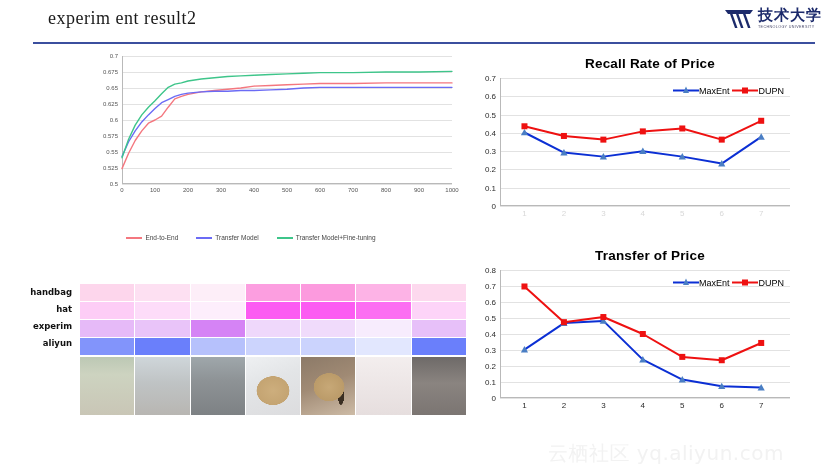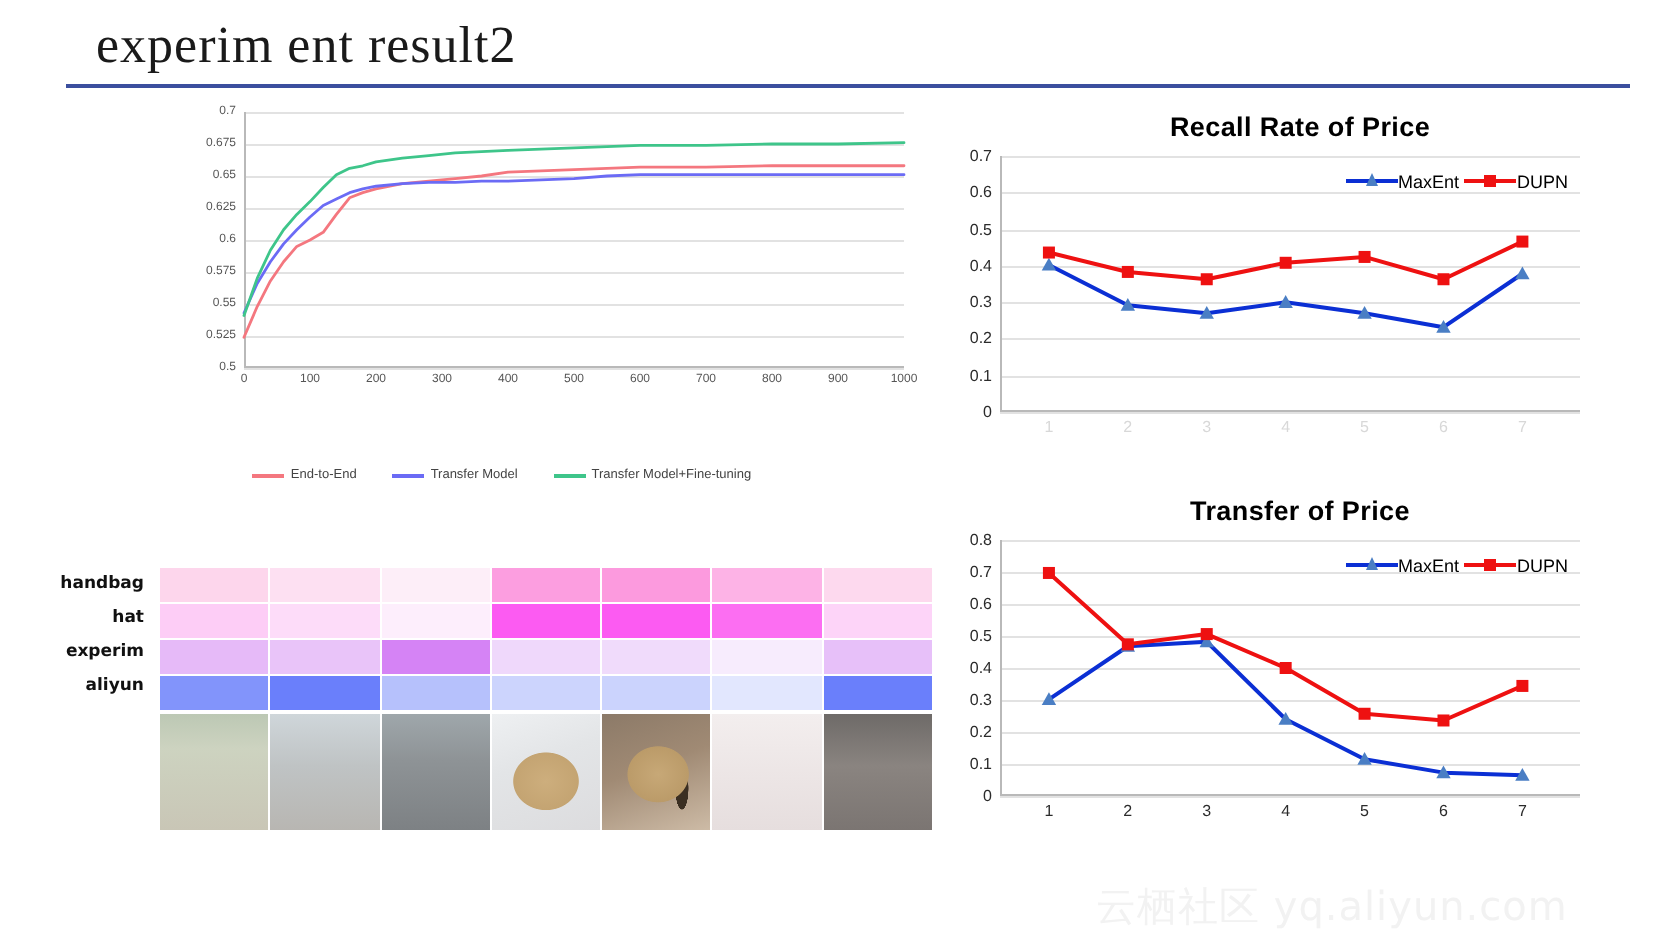--- a/index.html
+++ b/index.html
@@ -11,21 +11,21 @@
     position: relative;
   }
 
   
   .slide-header {
     position: absolute; left: 0; top: 0; width: 840px; height: 46px;
   }
   .slide-title {
     position: absolute; left: 48px; top: 8px;
     font-family: "Liberation Serif", serif;
-    font-size: 26px; color: #1a1a1a;
+    font-size: 18px; color: #1a1a1a;
     letter-spacing: 0.5px;
     white-space: pre;
   }
   .header-rule {
     position: absolute; left: 33px; top: 42px; width: 782px; height: 2px;
     background: #3b4f9e;
   }
   .logo-wrap {
     position: absolute; right: 18px; top: 7px;
     display: flex; align-items: flex-start; gap: 4px;
@@ -127,20 +127,32 @@
     letter-spacing: 0.5px; white-space: nowrap;
     font-family: "DejaVu Sans", sans-serif;
   }
 </style>
 </head>
 <body>
 
 <div class="slide-header">
   <div class="slide-title">experim ent result2</div>
   <div class="header-rule"></div>
+  <div class="logo-wrap">
+    <svg class="logo-mark" viewBox="0 0 30 22">
+      <path d="M1 3 H29 L26 7 H4 Z" fill="#1c2a6b"></path>
+      <path d="M6 7 L11 21 L13.5 21 L8.5 7 Z" fill="#1c2a6b"></path>
+      <path d="M12 7 L17 21 L19.5 21 L14.5 7 Z" fill="#1c2a6b"></path>
+      <path d="M19 7 L24 21 L26.5 21 L21.5 7 Z" fill="#1c2a6b"></path>
+    </svg>
+    <div class="logo-text">
+      <div class="logo-cn">技术大学</div>
+      <div class="logo-en">TECHNOLOGY UNIVERSITY</div>
+    </div>
+  </div>
 </div>
 
 <div class="chart" id="chart-transfer">
   <div class="plot" id="plot-transfer">
     <div class="plot-bg"></div>
   <div class="gridline" style="top: 128px;"></div>
       <div class="ytick" style="top: 128px;">0.5</div>
       <div class="gridline" style="top: 112px;"></div>
       <div class="ytick" style="top: 112px;">0.525</div>
       <div class="gridline" style="top: 96px;"></div>

